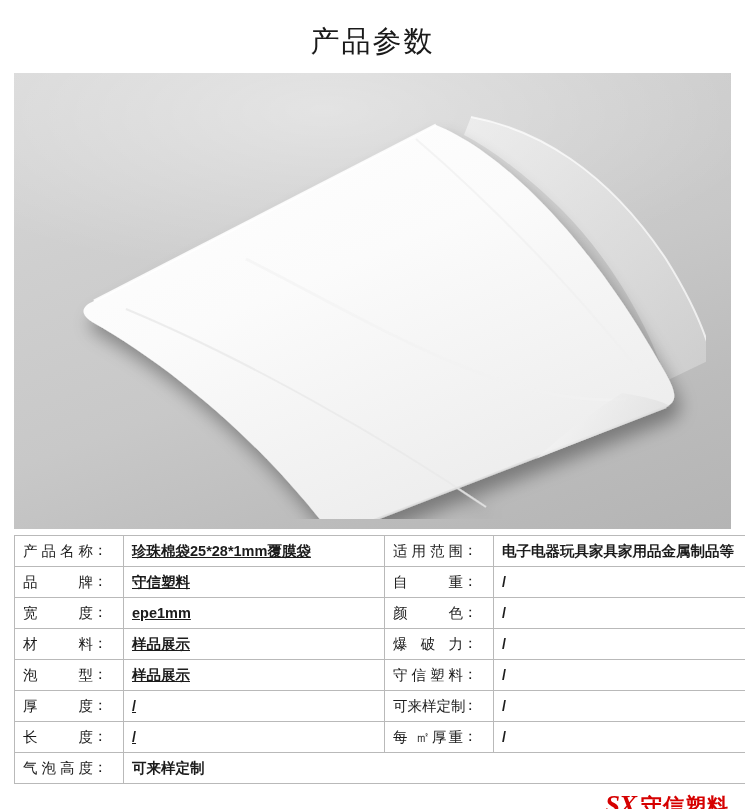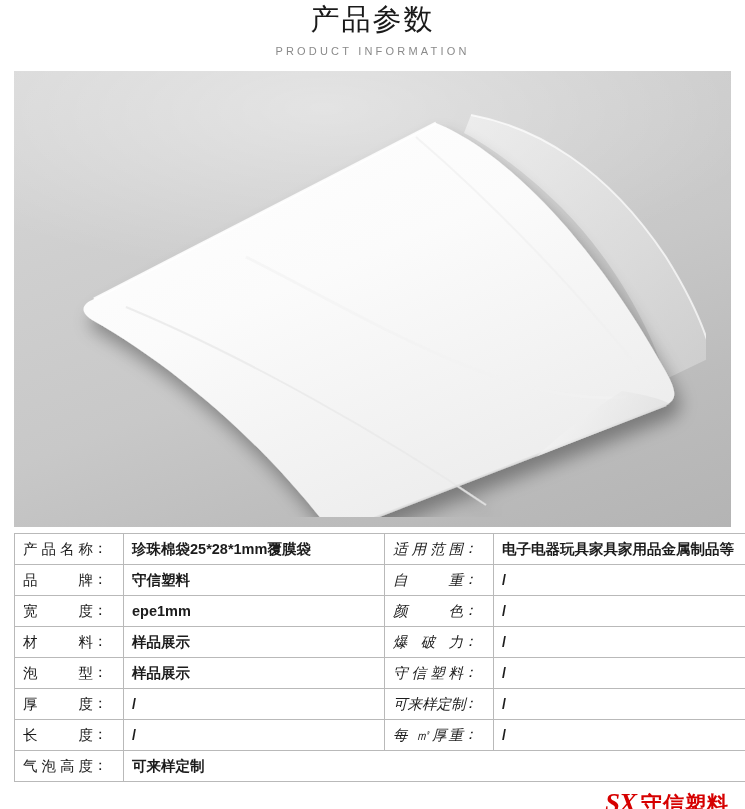--- a/index.html
+++ b/index.html
@@ -15,21 +15,21 @@
   }
   .page {
     position: relative;
     width: 745px;
     height: 809px;
     background: #ffffff;
   }
   
   .header {
     text-align: center;
-    padding-top: 0;
+    padding-top: 22px;
   }
   .header-title-cn {
     font-size: 29px;
     color: #1a1a1a;
     letter-spacing: 2px;
     line-height: 38px;
     font-weight: normal;
   }
   .header-title-en {
     font-size: 11px;
@@ -77,22 +77,22 @@
     font-size: 14.5px;
     color: #1c1c1c;
     padding: 0 6px;
     vertical-align: middle;
   }
   td.value {
     font-weight: bold;
     padding-left: 8px;
   }
   .l1 { width: 96px; margin-top: 17px; }
-  .v1 { width: 246px; }
-  .l2 { width: 100px; font-style: italic; }
+  .v1 { width: 246px; text-decoration: underline; }
+  .l2 { width: 100px; }
   .v2 { width: 275px; }
   
   td.lbl {
     width: 96px;
     padding-left: 8px;
     padding-right: 4px;
     white-space: nowrap;
     font-size: 14.5px;
   }
   td.lbl span.sp {
@@ -131,21 +131,20 @@
     letter-spacing: 1px;
   }
 </style>
 </head>
 <body>
 
 <div class="page">
 
   <div class="header">
     <div class="header-title-cn">产品参数</div>
-    <div class="header-title-en">PRODUCT INFORMATION</div>
   </div>
 
   <div class="photo-wrap">
     <div class="bag">
       <svg width="640" height="410" viewBox="0 0 640 410" xmlns="http://www.w3.org/2000/svg">
         <defs>
           <linearGradient id="foamMain" x1="0" y1="0" x2="0.6" y2="1">
             <stop offset="0%" stop-color="#ffffff"></stop>
             <stop offset="45%" stop-color="#fbfbfb"></stop>
             <stop offset="100%" stop-color="#ececec"></stop>

